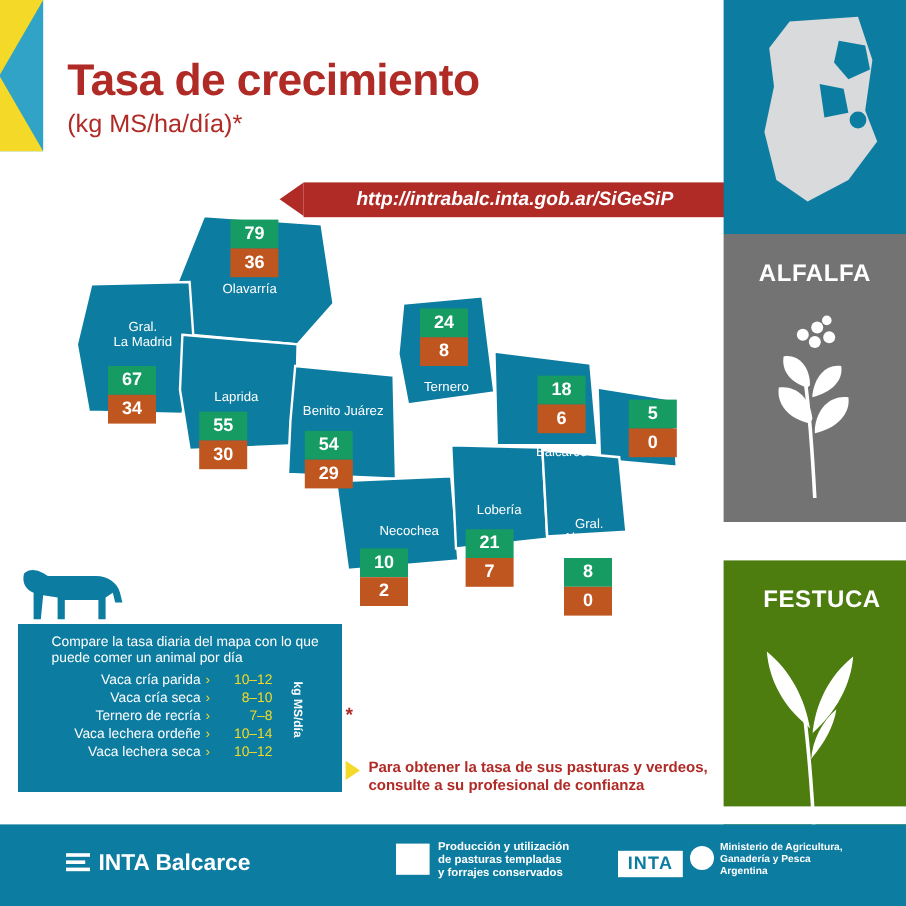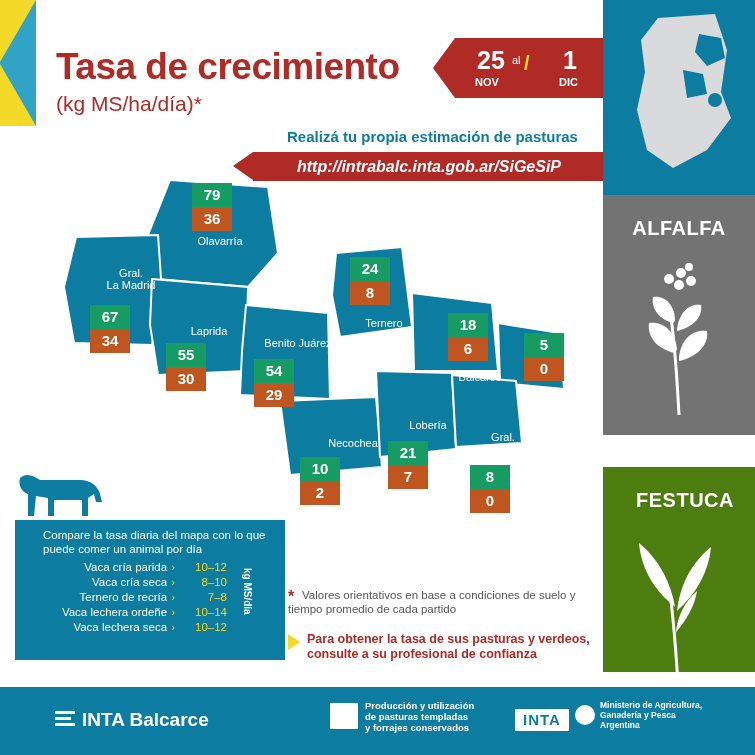--- a/index.html
+++ b/index.html
@@ -32,21 +32,21 @@
   .d-al{position:absolute;color:#ffffff;font-size:11px;left:57px;top:16px;}
 
   .realiza{position:absolute;left:260px;top:128px;width:345px;text-align:center;color:#0d7ca1;font-weight:bold;font-size:15px;}
   .urlbar{position:absolute;left:253px;top:152px;width:352px;height:29px;background:#b02a26;}
   .urlbar:before{content:"";position:absolute;left:-20px;top:0;width:0;height:0;border-top:14.5px solid transparent;border-bottom:14.5px solid transparent;border-right:20px solid #b02a26;}
   .urlbar:after{content:"";position:absolute;right:-20px;top:0;width:0;height:0;border-top:14.5px solid transparent;border-bottom:14.5px solid transparent;border-left:20px solid #b02a26;}
   .urltext{position:absolute;left:0;top:0;width:352px;height:29px;line-height:29px;text-align:center;color:#ffffff;font-weight:bold;font-size:16px;font-style:italic;}
 
   
   .map{position:absolute;left:40px;top:175px;width:560px;height:330px;}
-  .rlabel{position:absolute;color:#ffffff;font-size:11px;text-align:center;line-height:12px;padding-left:12px;}
+  .rlabel{position:absolute;color:#ffffff;font-size:11px;text-align:center;line-height:12px;}
 
   
   .chip{position:absolute;width:40px;text-align:center;}
   .chip .g{background:#169b62;color:#fff;font-weight:bold;font-size:15px;height:24px;line-height:24px;}
   .chip .o{background:#c0561f;color:#fff;font-weight:bold;font-size:15px;height:24px;line-height:24px;}
 
   
   .cowbox{position:absolute;left:15px;top:520px;width:270px;height:140px;background:#0d7ca1;}
   .cowbox .hdr{position:absolute;left:28px;top:8px;width:232px;color:#ffffff;font-size:11.5px;line-height:14px;}
   .ratetable{position:absolute;left:0;top:40px;width:216px;}
@@ -82,30 +82,21 @@
 
 <div class="root">
 
   <div class="deco-blue"></div>
   <div class="deco-yellow"></div>
   <div class="deco-yellow2"></div>
 
   <div class="title">Tasa de crecimiento</div>
   <div class="subtitle">(kg MS/ha/día)*</div>
 
-  <div class="date-badge">
-    <span class="d-num" style="left:22px;top:8px;">25</span>
-    <span class="d-sub" style="left:20px;top:38px;">NOV</span>
-    <span class="d-al">al</span>
-    <span class="d-slash">/</span>
-    <span class="d-num" style="left:108px;top:8px;">1</span>
-    <span class="d-sub" style="left:104px;top:38px;">DIC</span>
-  </div>
-
-  <div class="realiza">Realizá tu propia estimación de pasturas</div>
+
   <div class="urlbar">
     <div class="urltext">http://intrabalc.inta.gob.ar/SiGeSiP</div>
   </div>
 
   <div class="rightcol">
     <div class="panel-teal">
       <svg width="152" height="195" viewBox="0 0 152 195">
         <path d="M55 18 L112 14 L124 50 L118 92 L128 118 L104 150 L70 168 L44 150 L34 110 L42 72 L38 40 Z" fill="#d9dadb"></path>
         <path d="M96 34 L118 38 L122 58 L104 66 L92 52 Z" fill="#0d7ca1"></path>
         <path d="M80 70 L100 74 L104 94 L84 98 Z" fill="#0d7ca1"></path>
@@ -220,21 +211,20 @@
       <div class="rrow"><span>Vaca cría parida</span><span class="arrow">›</span><span class="val">10–12</span></div>
       <div class="rrow"><span>Vaca cría seca</span><span class="arrow">›</span><span class="val">8–10</span></div>
       <div class="rrow"><span>Ternero de recría</span><span class="arrow">›</span><span class="val">7–8</span></div>
       <div class="rrow"><span>Vaca lechera ordeñe</span><span class="arrow">›</span><span class="val">10–14</span></div>
       <div class="rrow"><span>Vaca lechera seca</span><span class="arrow">›</span><span class="val">10–12</span></div>
     </div>
     <div class="sideunit">kg MS/día</div>
   </div>
 
   <div class="aster">*</div>
-  <div class="note1" style="text-indent:14px;">Valores orientativos en base a condiciones de suelo y tiempo promedio de cada partido</div>
   <div class="tri"></div>
   <div class="note2">Para obtener la tasa de sus pasturas y verdeos, consulte a su profesional de confianza</div>
 
   <div class="white-strip"></div>
   <div class="footer">
     <div class="bars">
         <i></i>
         <i></i>
         <i></i>
       </div>

